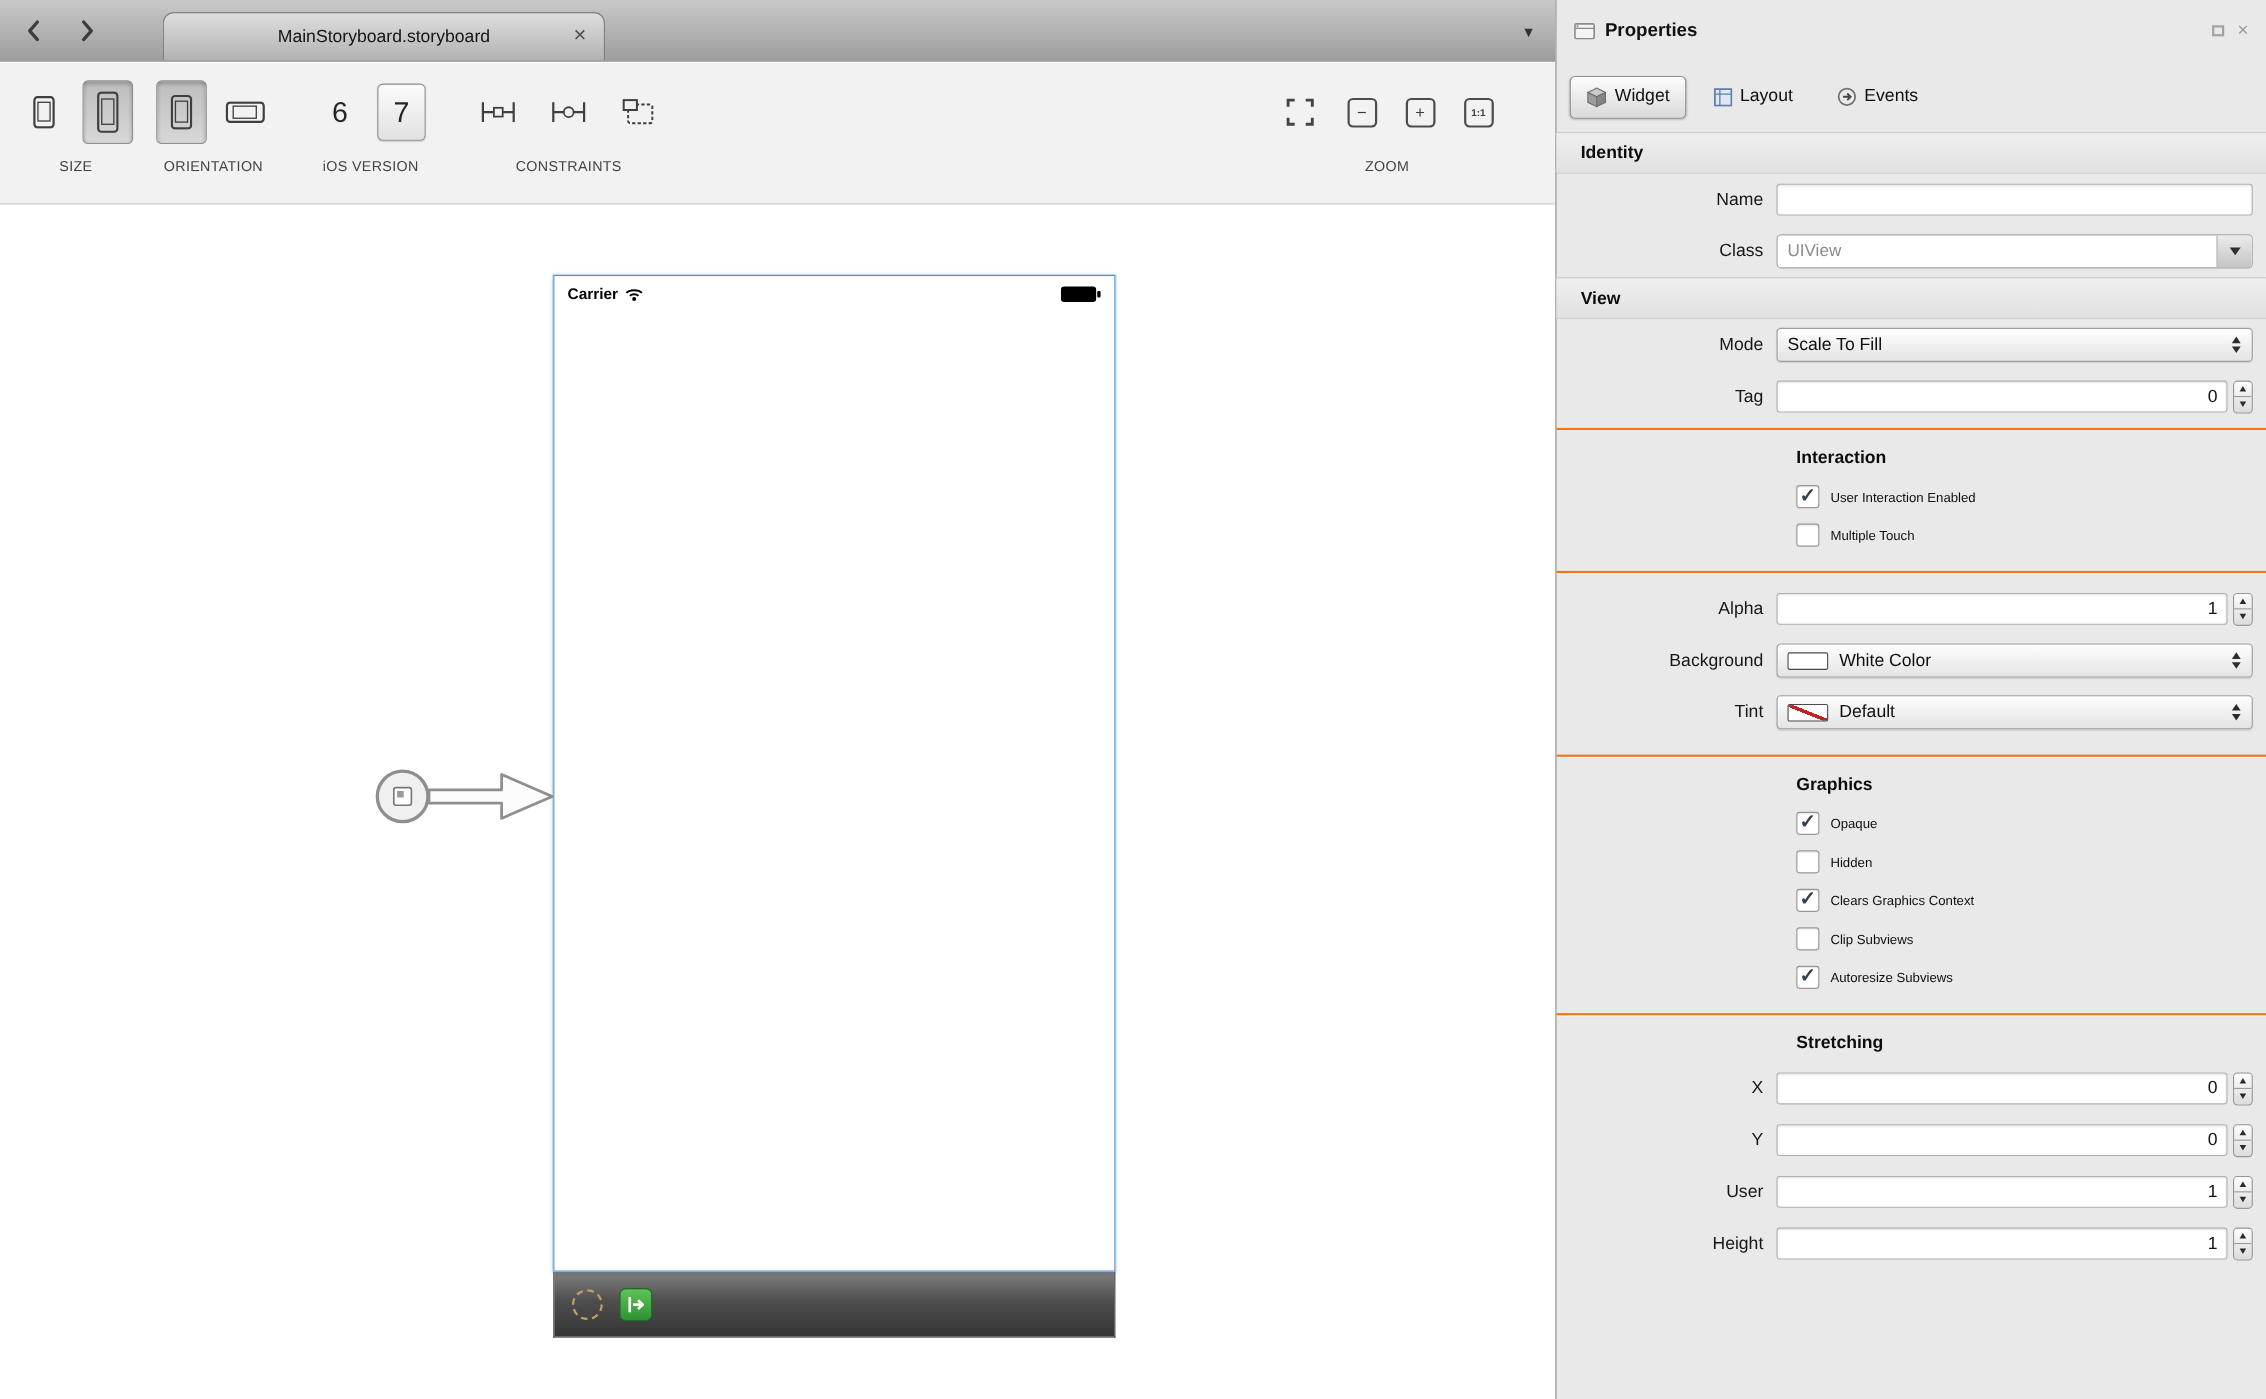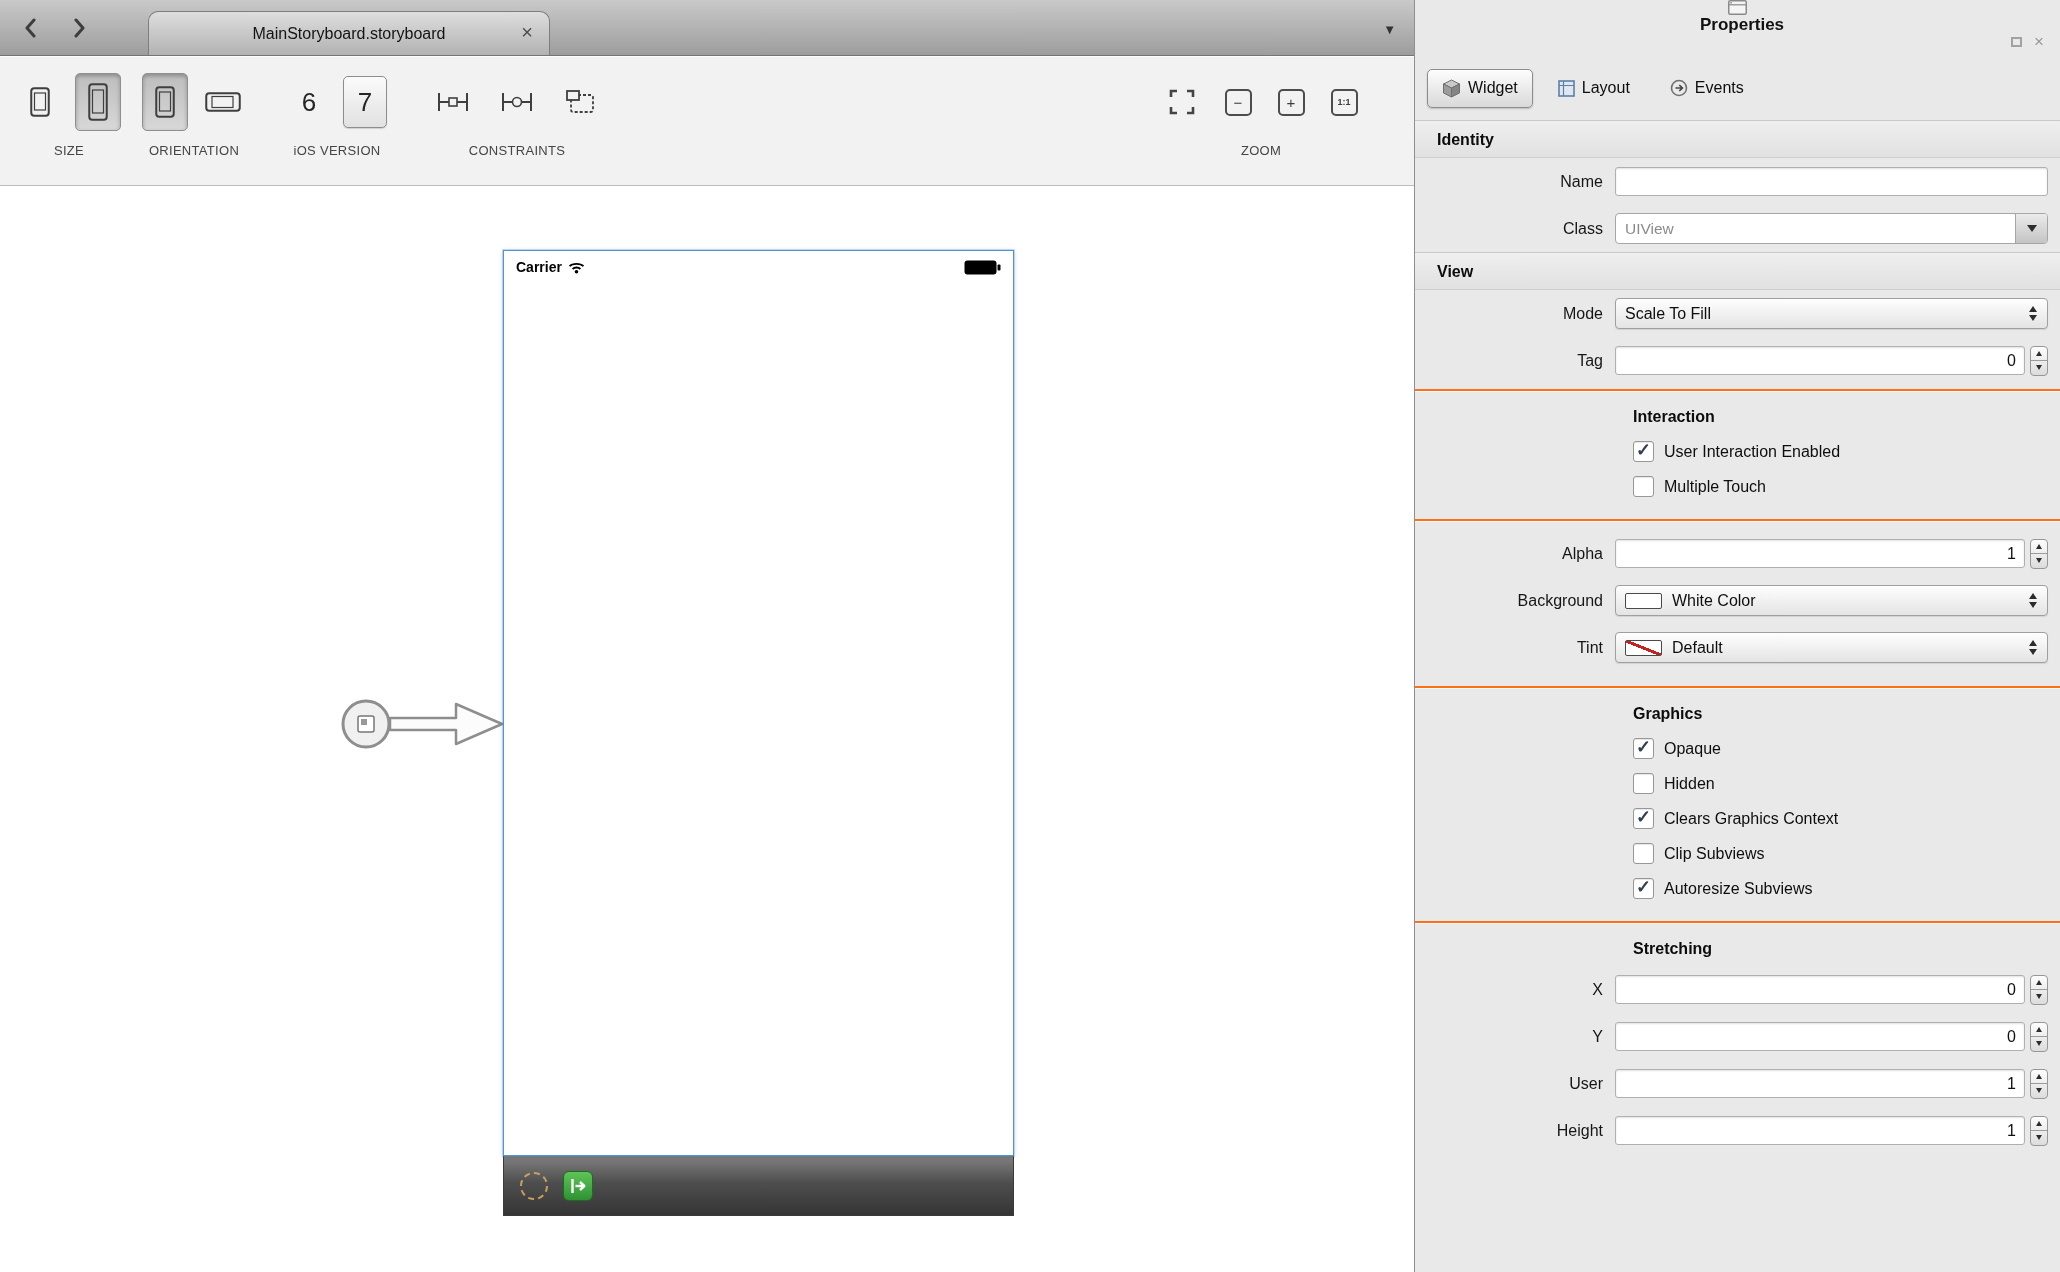--- a/index.html
+++ b/index.html
@@ -46,21 +46,21 @@
                 background:linear-gradient(#818181,#4e4e4e 45%,#353535);
                 display:flex; align-items:center; padding-left:16px; gap:15px; }
   .responder-circle { width:28px; height:28px; border-radius:50%; border:2px dashed #c79e5e; }
   .segue-btn { width:30px; height:30px; border-radius:6px; background:linear-gradient(#5ec457,#2e9233);
                border:1px solid #1f6b24; display:flex; align-items:center; justify-content:center; }
   .vc-arrow { position:absolute; left:338px; top:506px; }
 
   
   #right-pane { position:absolute; left:1414px; top:0; width:646px; height:1272px;
                 background:#e9e9e9; border-left:1px solid #8f8f8f; }
-  .panel-header { height:56px; display:flex; align-items:center; padding:0 16px;flex-direction:column; }
+  .panel-header { height:56px; display:flex; align-items:center; padding:0 16px; }
   .panel-title { font-size:17px; font-weight:bold; color:#111; margin-left:9px; }
   .win-controls { margin-left:auto; display:flex; align-items:center; gap:12px; color:#9a9a9a; }
   .wc-box { width:11px; height:10px; border:2px solid #a2a2a2; }
   .wc-x { font-size:17px; line-height:14px; color:#9a9a9a; }
 
   .panel-tabs { height:64px; display:flex; align-items:center; padding:0 12px; gap:10px; }
   .ptab { display:flex; align-items:center; gap:7px; padding:9px 14px; font-size:16px; color:#0e0e0e; border-radius:5px; border:1px solid transparent; }
   .ptab.active { border:1px solid #8d8d8d; background:linear-gradient(#fdfdfd,#d9d9d9); box-shadow:0 1px 2px rgba(0,0,0,.2); }
 
   .sect-header { height:38px; line-height:37px; padding-left:22px; font-weight:bold; font-size:16px; color:#0c0c0c;
@@ -92,21 +92,21 @@
   .step-half + .step-half { border-top:1px solid #9b9b9b; }
   .stepper .tri-up { border-left-width:3.5px; border-right-width:3.5px; border-bottom-width:5px; }
   .stepper .tri-down { border-left-width:3.5px; border-right-width:3.5px; border-top-width:5px; }
 
   .group { border-top:2px solid #f97316; box-shadow:inset 0 1px 0 #f8f8f8; padding:9px 0 10px; margin-top:5px; }
   .group-title { padding-left:218px; font-weight:bold; font-size:16px; color:#0c0c0c; height:34px; line-height:34px; }
   .check-row { display:flex; align-items:center; height:35px; padding-left:218px; }
   .cbox { width:21px; height:21px; background:#fff; border:1px solid #979797; border-radius:3px; flex-shrink:0;
           display:flex; align-items:center; justify-content:center; box-shadow:inset 0 1px 1px rgba(0,0,0,.1); }
   .cbox.checked::after { content:"✓"; font-size:18px; font-weight:bold; color:#33404f; line-height:1; margin-top:-3px; }
-  .clabel { margin-left:10px; font-size:16px; color:#0e0e0e; }
+  .clabel { margin-left:10px; font-size:12px; color:#0e0e0e; }
 </style>
 </head>
 <body>
 
 <div id="left-pane">
 
   <div class="tabbar">
     <div class="nav-btn nav-back">
       <svg width="12" height="20" viewBox="0 0 12 20">
           <path d="M10 2 L3 10 L10 18" fill="none" stroke="#3d3d3d" stroke-width="3" stroke-linecap="round" stroke-linejoin="round"></path>

